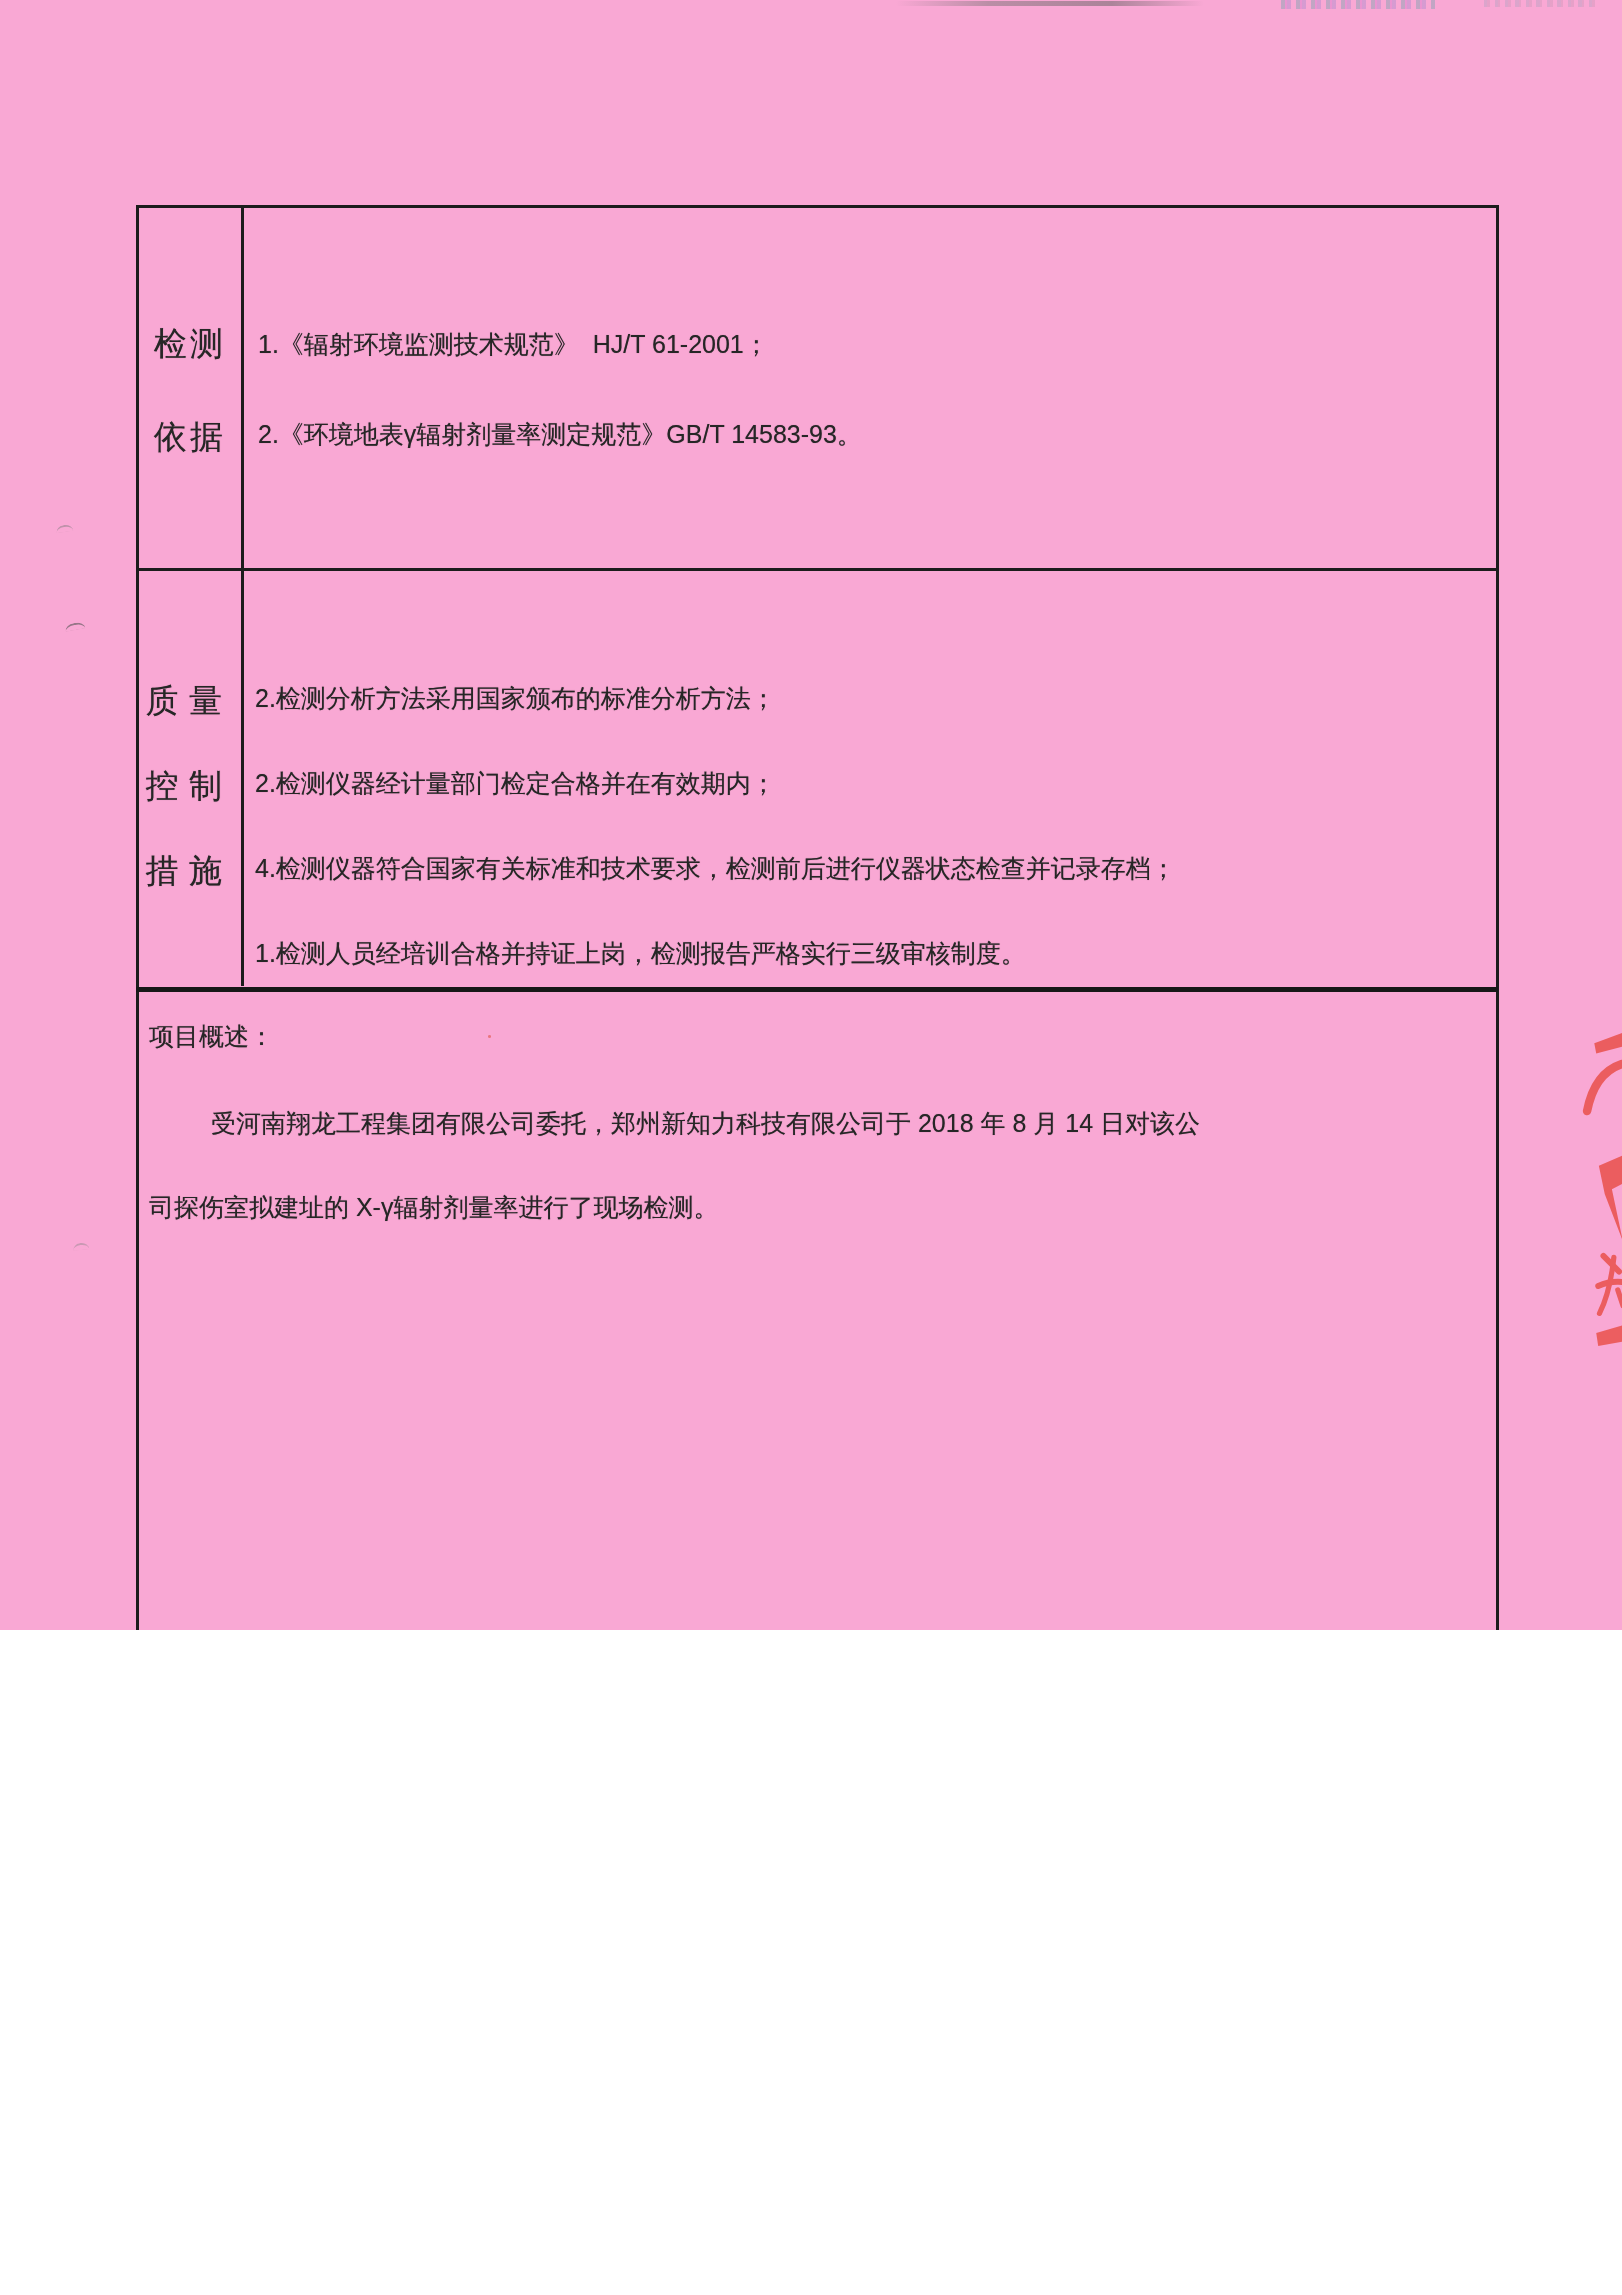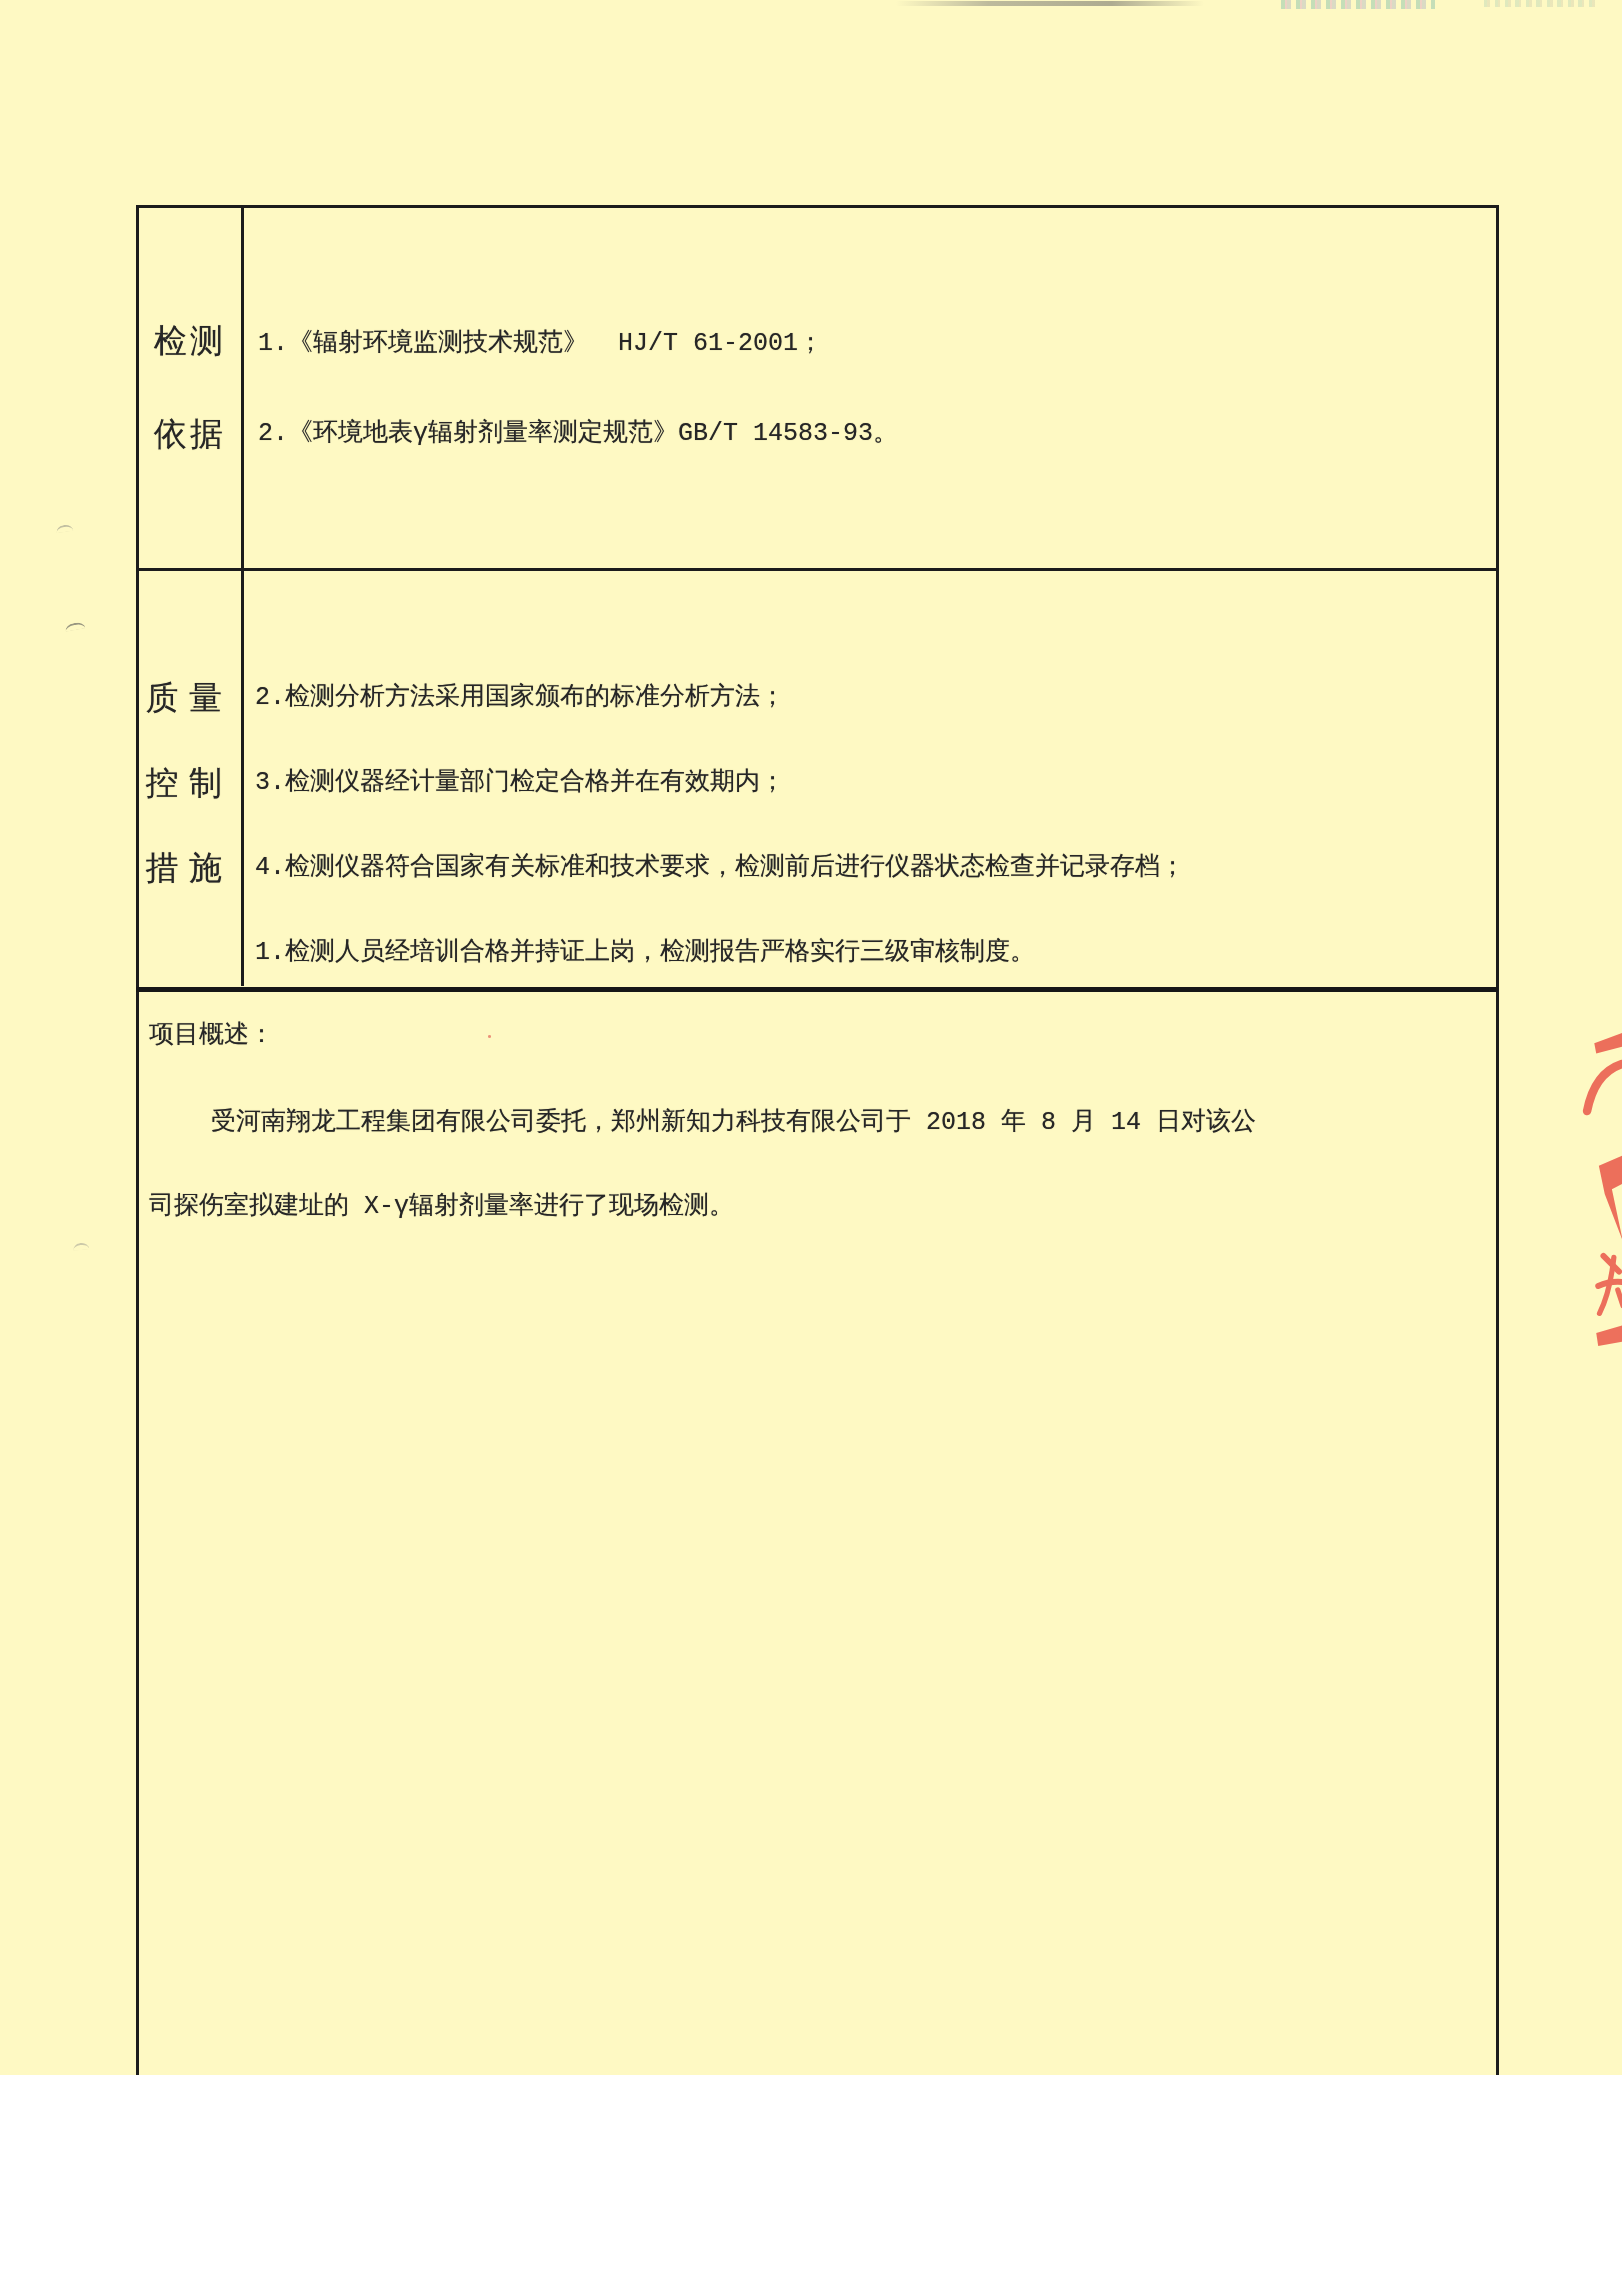--- a/index.html
+++ b/index.html
@@ -1,21 +1,21 @@
 <!DOCTYPE html>
 <html style="font-size:10.5px"><head>
 <meta charset="utf-8">
 <style>
   html,body{margin:0;padding:0;background:#ffffff;}
   .page{
     position:relative;
-    width:1623px;height:2075px;
-    background:#fef9c3;
+    width:1623px;height:1630px;
+    background:#f9a8d4;
     overflow:hidden;
-    font-family:Liberation Mono, monospace;
+    font-family:Liberation Sans, sans-serif;
     color:#262626;
   }
   
   .line{position:absolute;background:#1c1c1c;}
   
   .txt{
     position:absolute;
     font-size:25px;line-height:1.15;
     white-space:pre;
     color:#262626;
@@ -92,21 +92,21 @@
 
   <div class="rowlabel" style="top:327px;"><span class="ls-sm">检测</span></div>
   <div class="rowlabel" style="top:420px;"><span class="ls-sm">依据</span></div>
   <div class="txt" style="left:258px;top:330px;">1.《辐射环境监测技术规范》  HJ/T 61-2001；</div>
   <div class="txt" style="left:258px;top:420px;">2.《环境地表γ辐射剂量率测定规范》GB/T 14583-93。</div>
 
   <div class="rowlabel" style="top:684px;"><span class="ls-wide">质量</span></div>
   <div class="rowlabel" style="top:769px;"><span class="ls-wide">控制</span></div>
   <div class="rowlabel" style="top:854px;"><span class="ls-wide">措施</span></div>
   <div class="txt" style="left:255px;top:684px;">2.检测分析方法采用国家颁布的标准分析方法；</div>
-  <div class="txt" style="left:255px;top:769px;">3.检测仪器经计量部门检定合格并在有效期内；</div>
+  <div class="txt" style="left:255px;top:769px;">2.检测仪器经计量部门检定合格并在有效期内；</div>
   <div class="txt" style="left:255px;top:854px;">4.检测仪器符合国家有关标准和技术要求，检测前后进行仪器状态检查并记录存档；</div>
   <div class="txt" style="left:255px;top:939px;">1.检测人员经培训合格并持证上岗，检测报告严格实行三级审核制度。</div>
 
   <div class="txt" style="left:149px;top:1022px;">项目概述：</div>
   <div class="txt" style="left:211px;top:1109px;">受河南翔龙工程集团有限公司委托，郑州新知力科技有限公司于 2018 年 8 月 14 日对该公</div>
   <div class="txt" style="left:149px;top:1193px;">司探伤室拟建址的 X-γ辐射剂量率进行了现场检测。</div>
 
   <div class="speck" style="left:488px;top:1035px;"></div>
 
   <div class="pencil" style="left:56px;top:525px;width:17px;transform:rotate(-8deg);border-top-color:rgba(120,120,120,.45);"></div>

